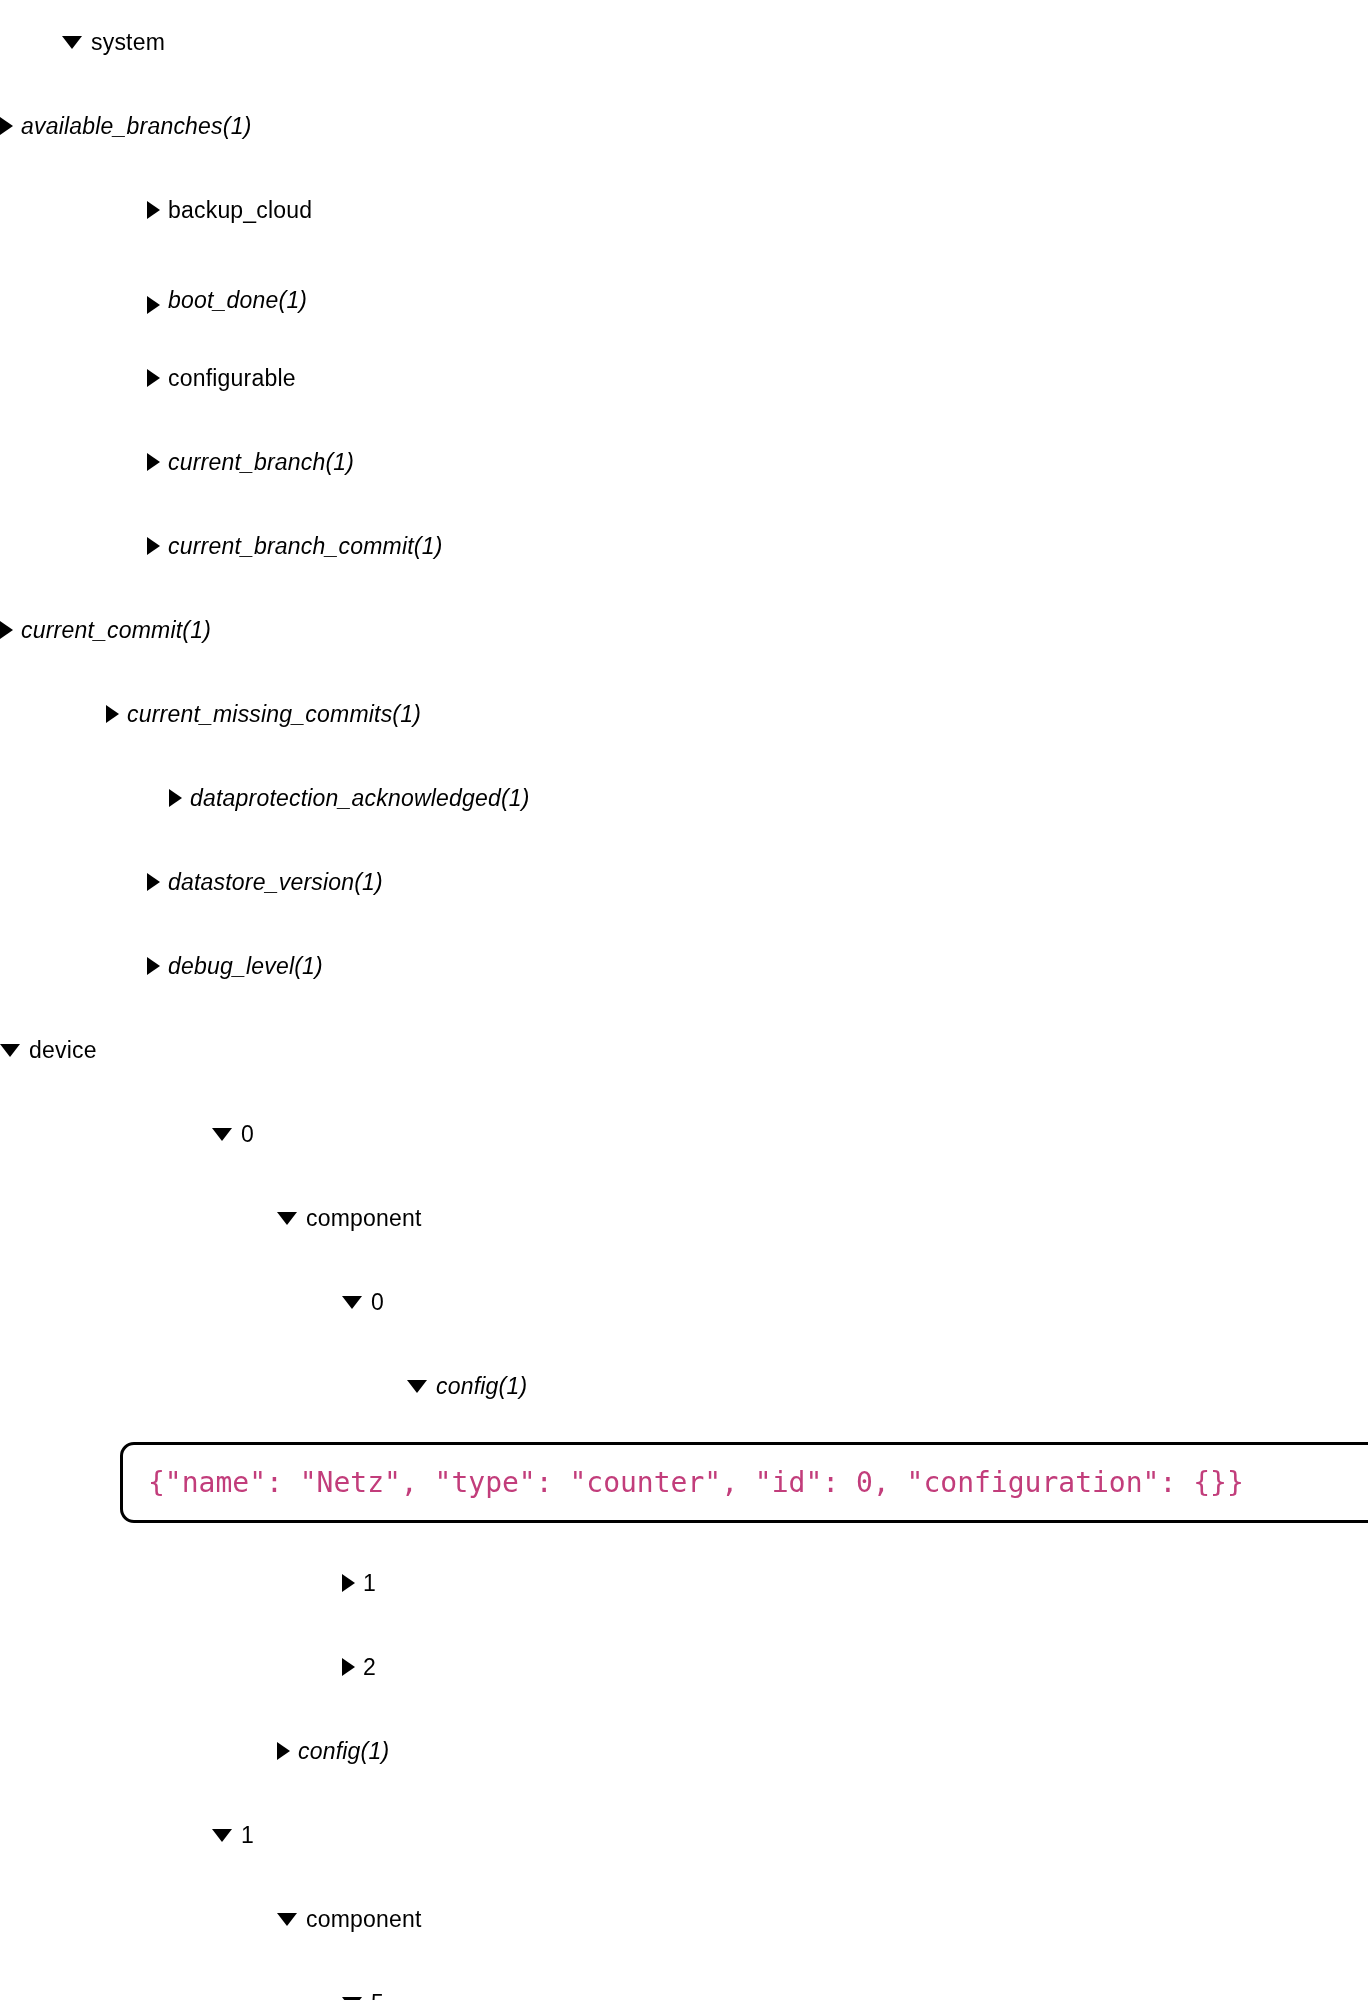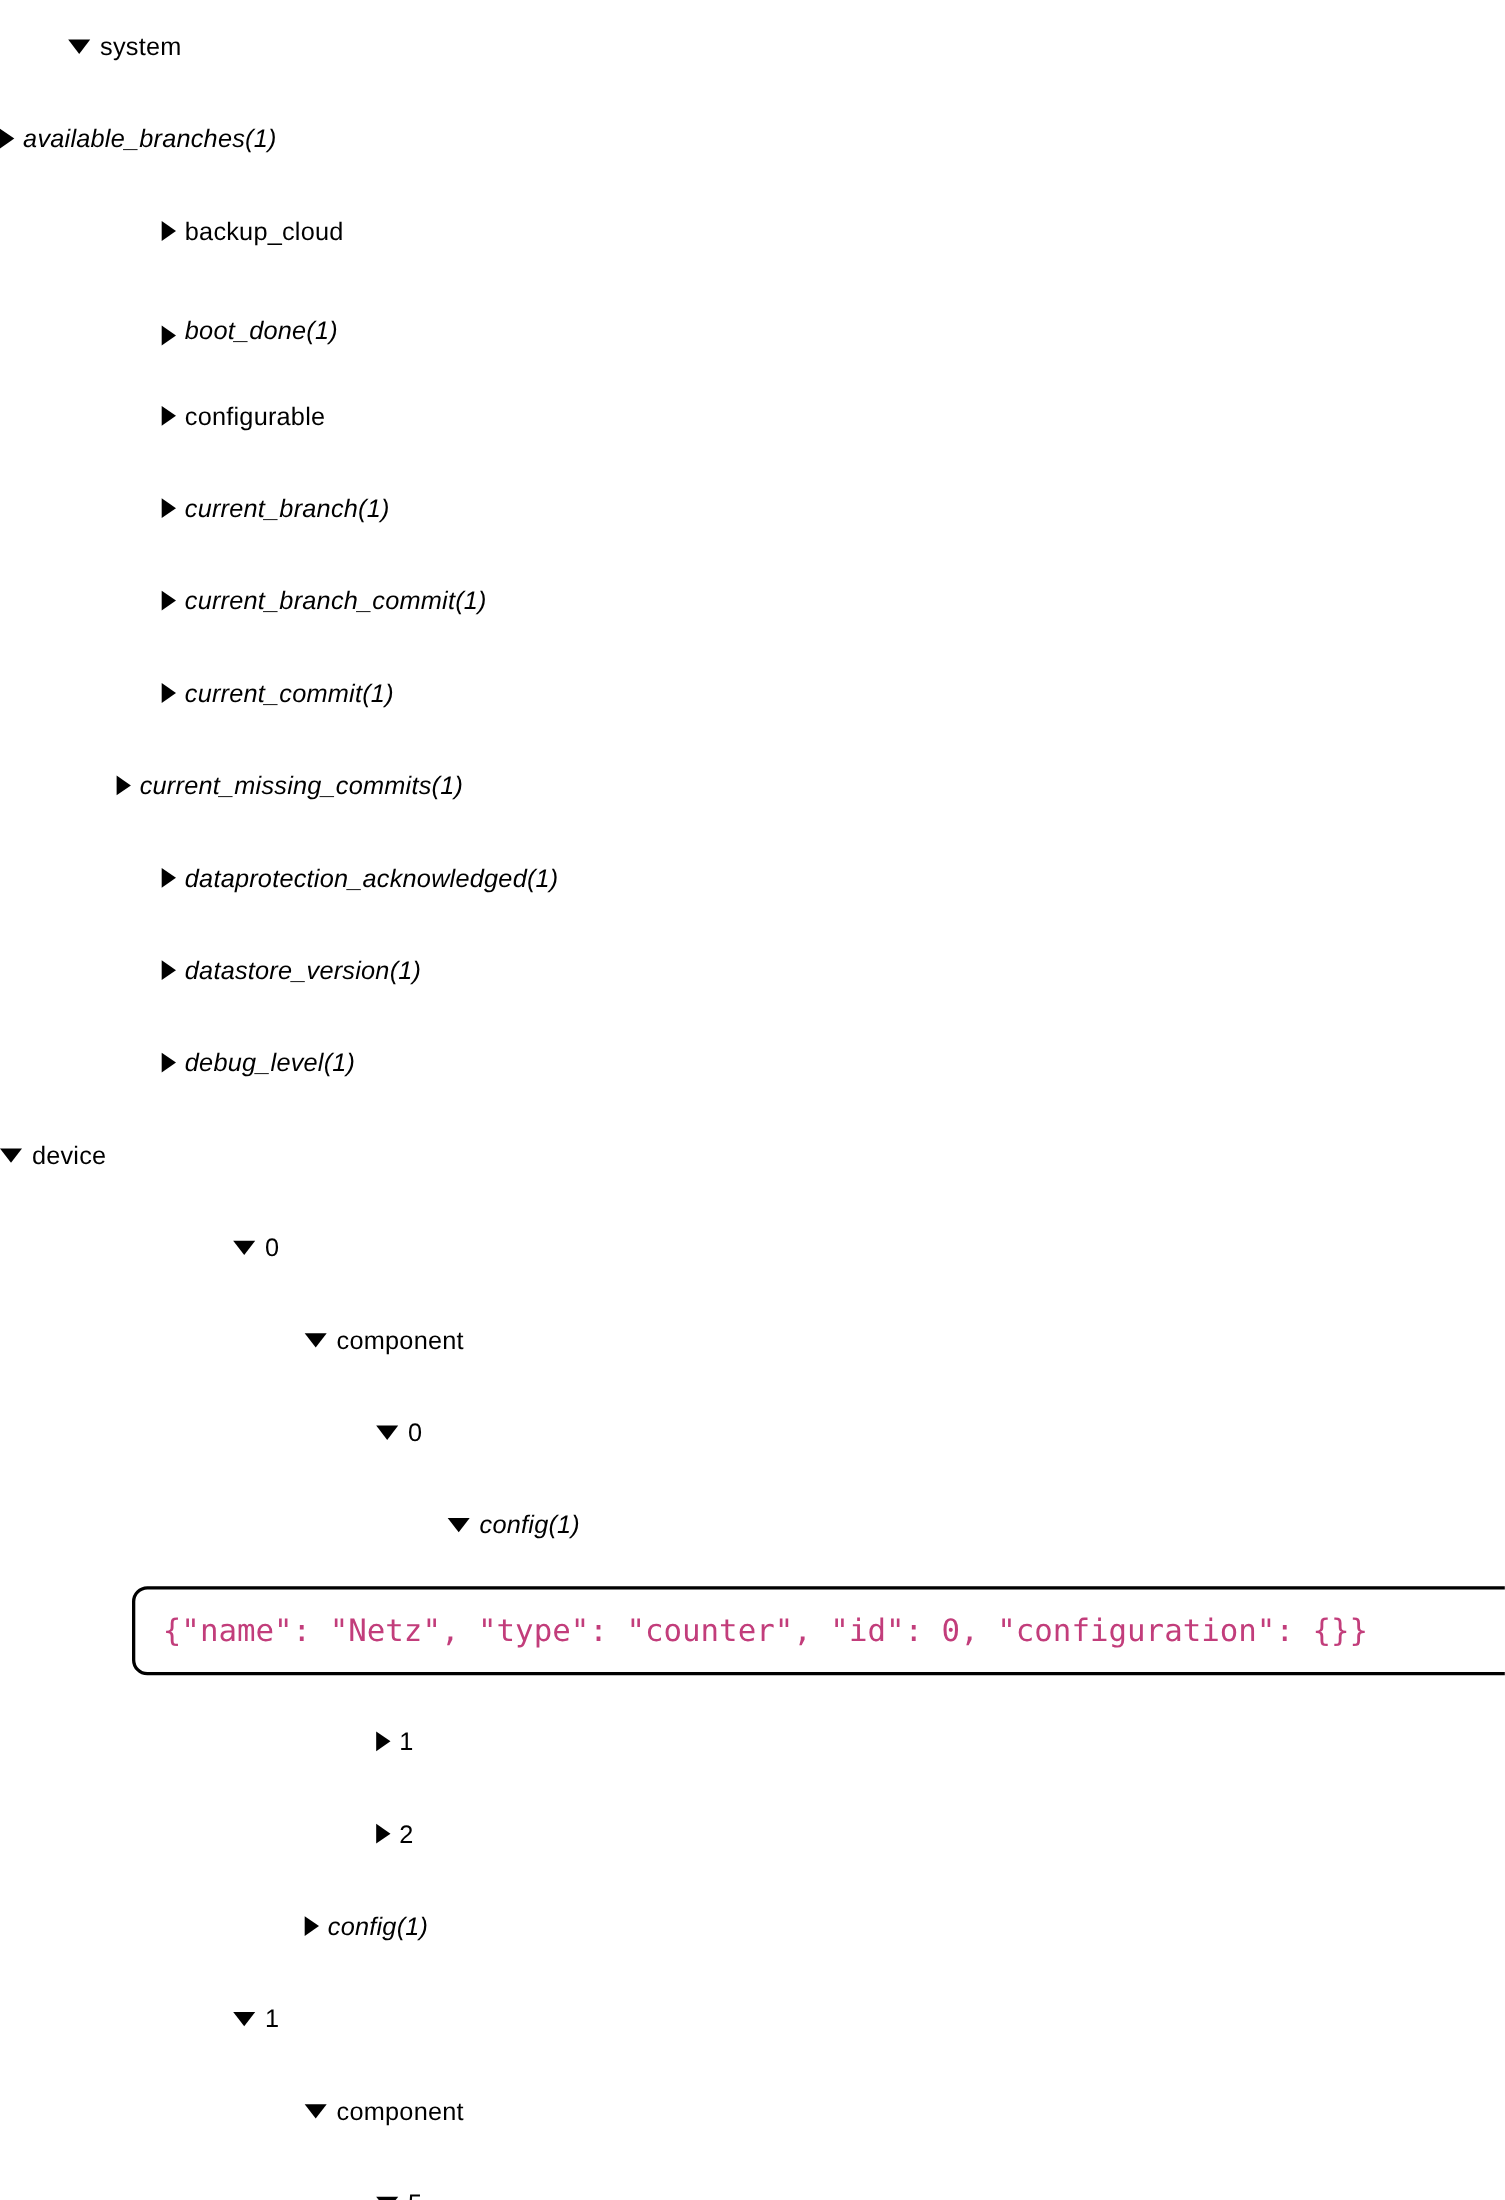--- a/index.html
+++ b/index.html
@@ -99,29 +99,29 @@
       <span class="label">configurable</span>
     </div>
     <div class="row" style="padding-left: 147px;">
       <span class="arrow arrow-right"></span>
       <span class="label italic">current_branch(1)</span>
     </div>
     <div class="row" style="padding-left: 147px;">
       <span class="arrow arrow-right"></span>
       <span class="label italic">current_branch_commit(1)</span>
     </div>
-    <div class="row" style="padding-left: 147px; text-align: center;">
+    <div class="row" style=" text-align: center;">
       <span class="arrow arrow-right"></span>
       <span class="label italic">current_commit(1)</span>
     </div>
     <div class="row" style="padding-left: 106px;">
       <span class="arrow arrow-right"></span>
       <span class="label italic">current_missing_commits(1)</span>
     </div>
-    <div class="row" style="padding-left: 147px;">
+    <div class="row" style="padding-left: 147px; margin-left: 22px;">
       <span class="arrow arrow-right"></span>
       <span class="label italic">dataprotection_acknowledged(1)</span>
     </div>
     <div class="row" style="padding-left: 147px;">
       <span class="arrow arrow-right"></span>
       <span class="label italic">datastore_version(1)</span>
     </div>
     <div class="row" style="padding-left: 147px;">
       <span class="arrow arrow-right"></span>
       <span class="label italic">debug_level(1)</span>

